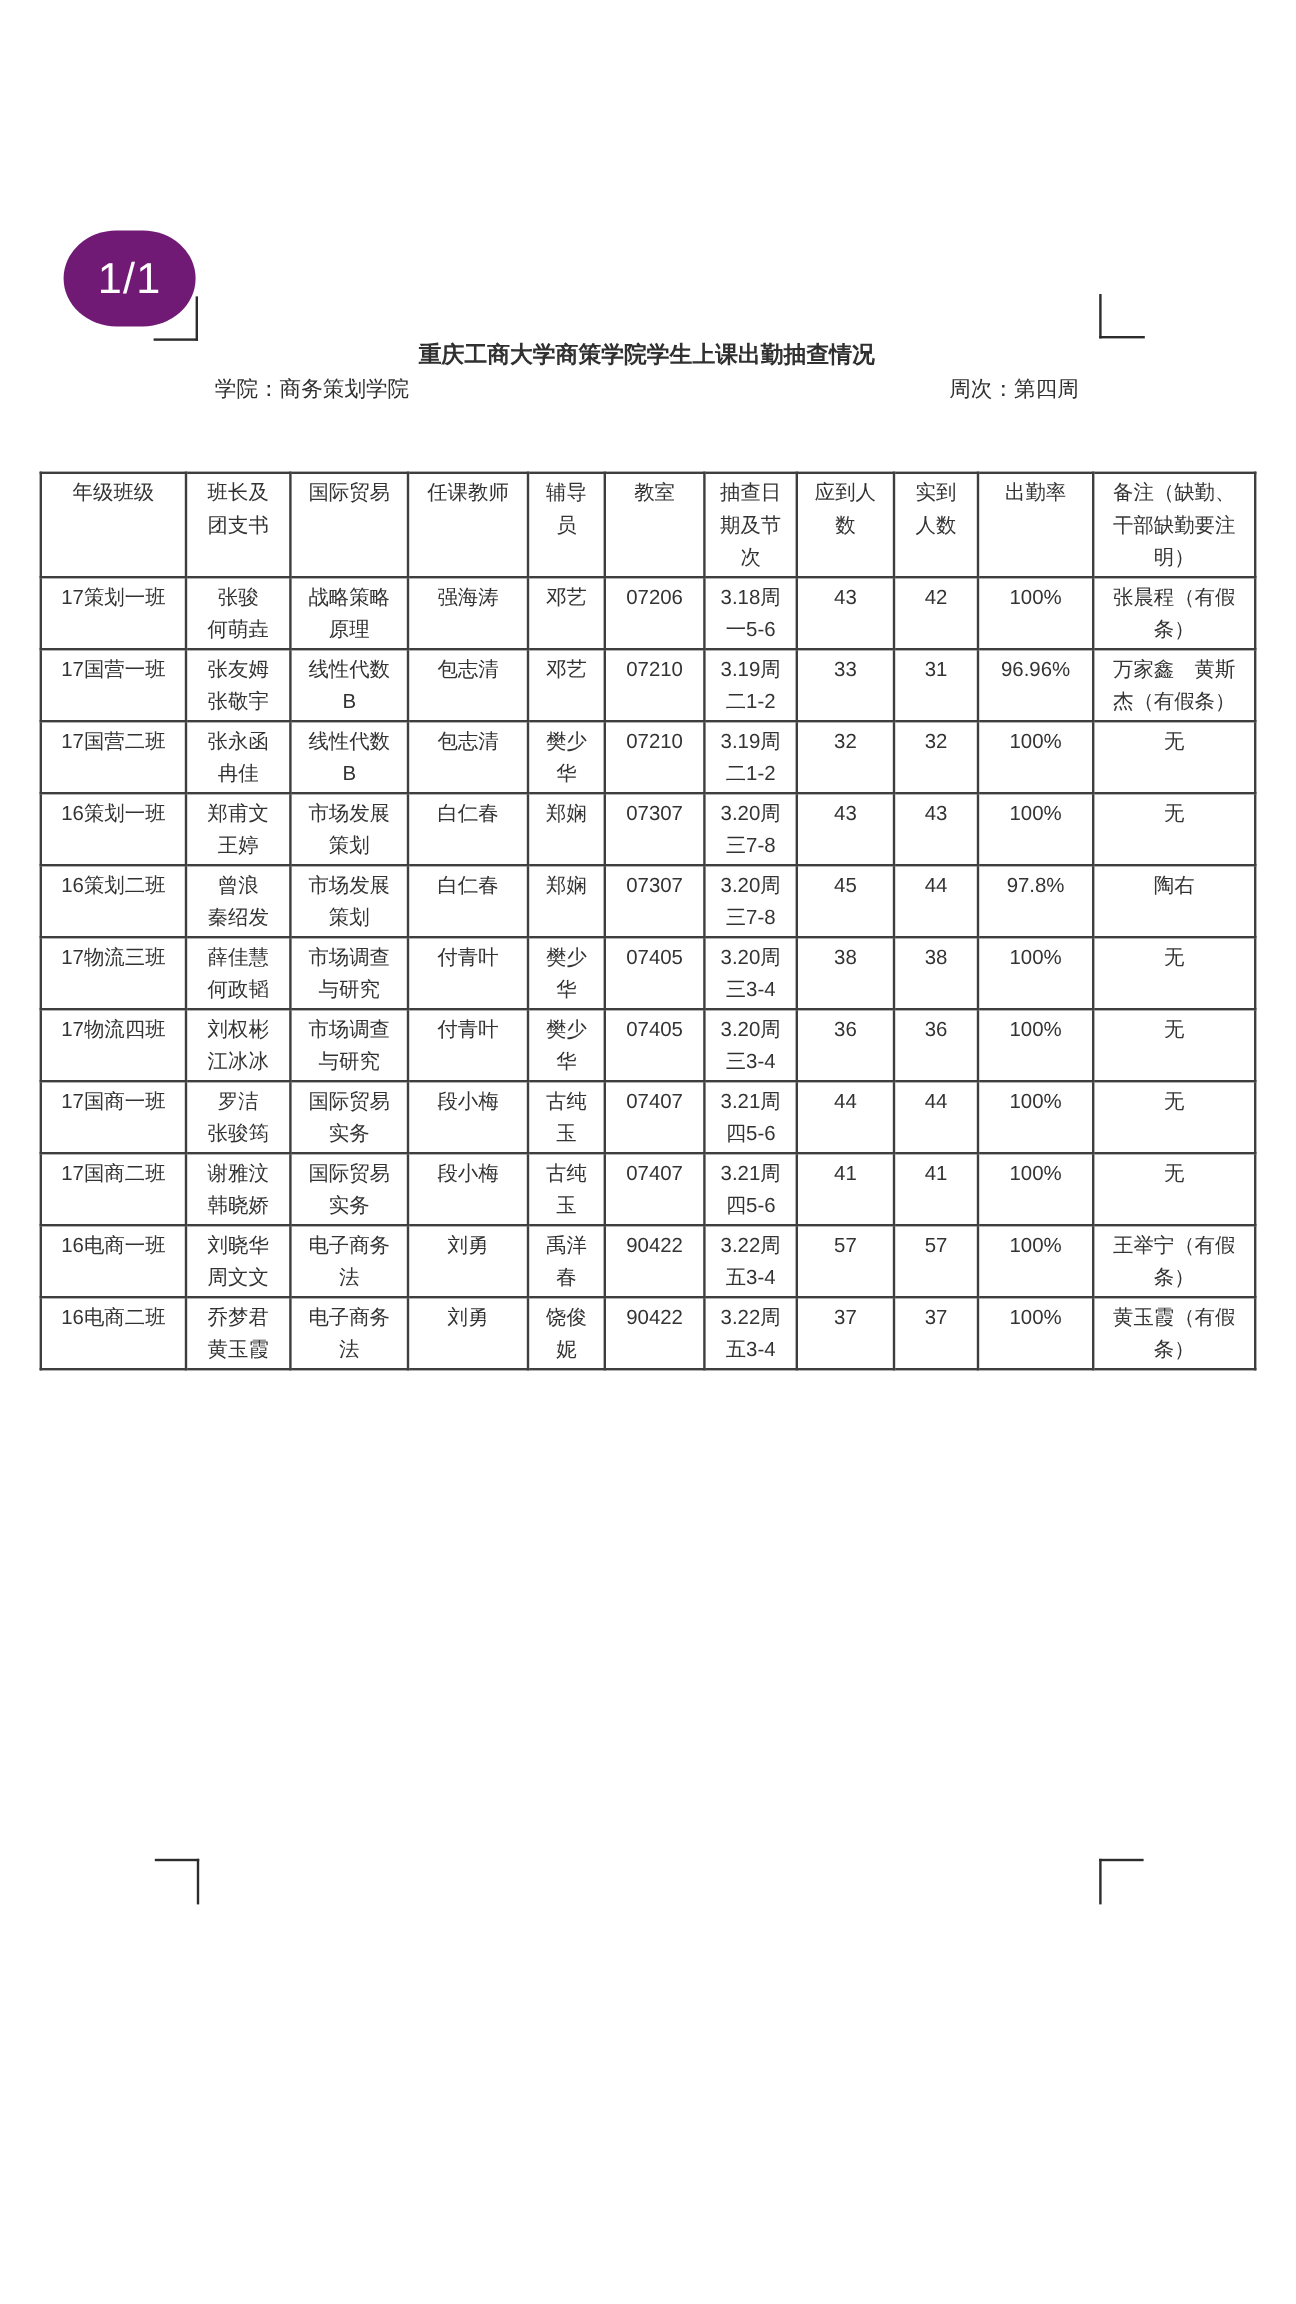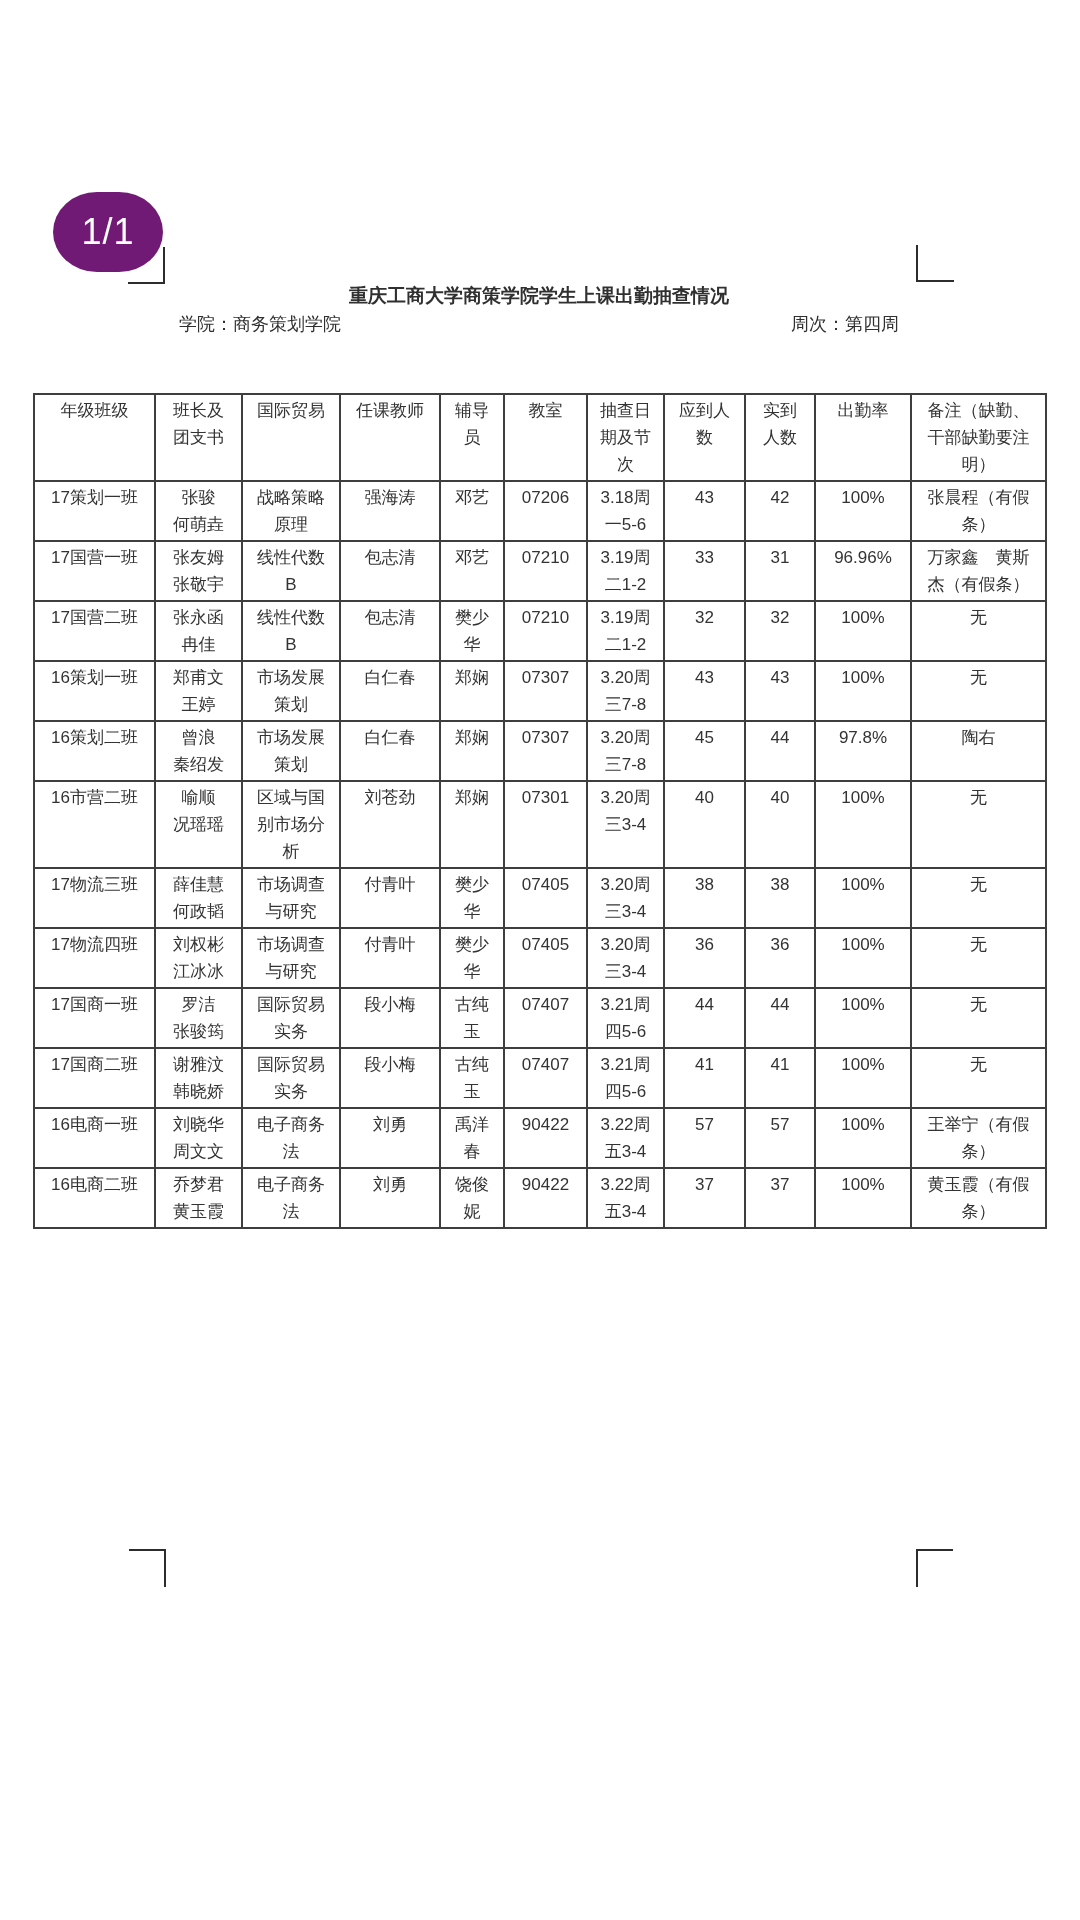--- a/index.html
+++ b/index.html
@@ -226,37 +226,20 @@
           <td>郑娴</td>
           <td>07307</td>
           <td>3.20周
 三7-8</td>
           <td>45</td>
           <td>44</td>
           <td>97.8%</td>
           <td>陶右</td>
         </tr>
         <tr>
-          <td>16市营二班</td>
-          <td>喻顺
-况瑶瑶</td>
-          <td>区域与国
-别市场分
-析</td>
-          <td>刘苍劲</td>
-          <td>郑娴</td>
-          <td>07301</td>
-          <td>3.20周
-三3-4</td>
-          <td>40</td>
-          <td>40</td>
-          <td>100%</td>
-          <td>无</td>
-        </tr>
-        <tr>
           <td>17物流三班</td>
           <td>薛佳慧
 何政韬</td>
           <td>市场调查
 与研究</td>
           <td>付青叶</td>
           <td>樊少
 华</td>
           <td>07405</td>
           <td>3.20周

